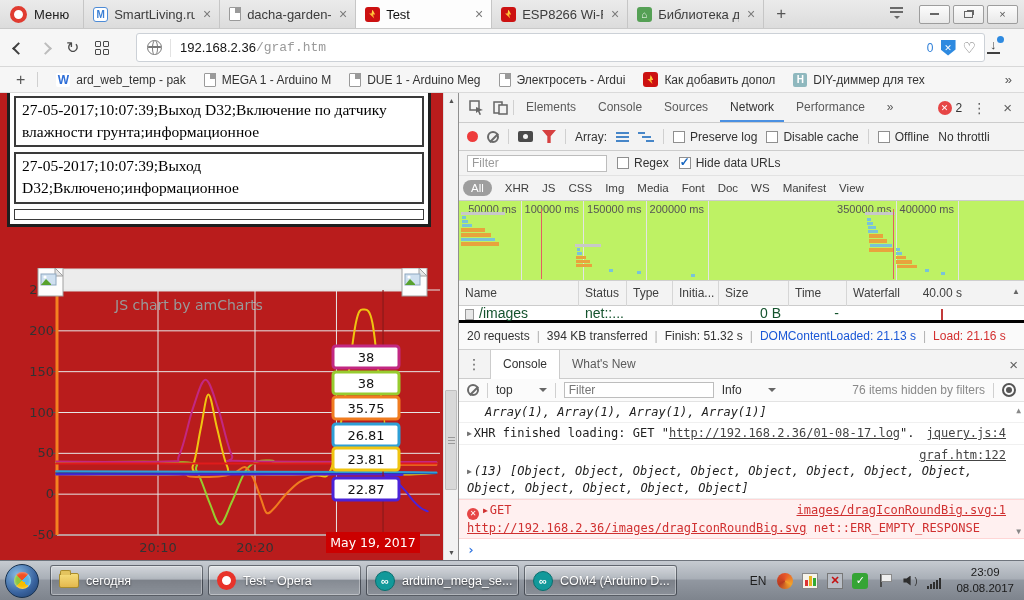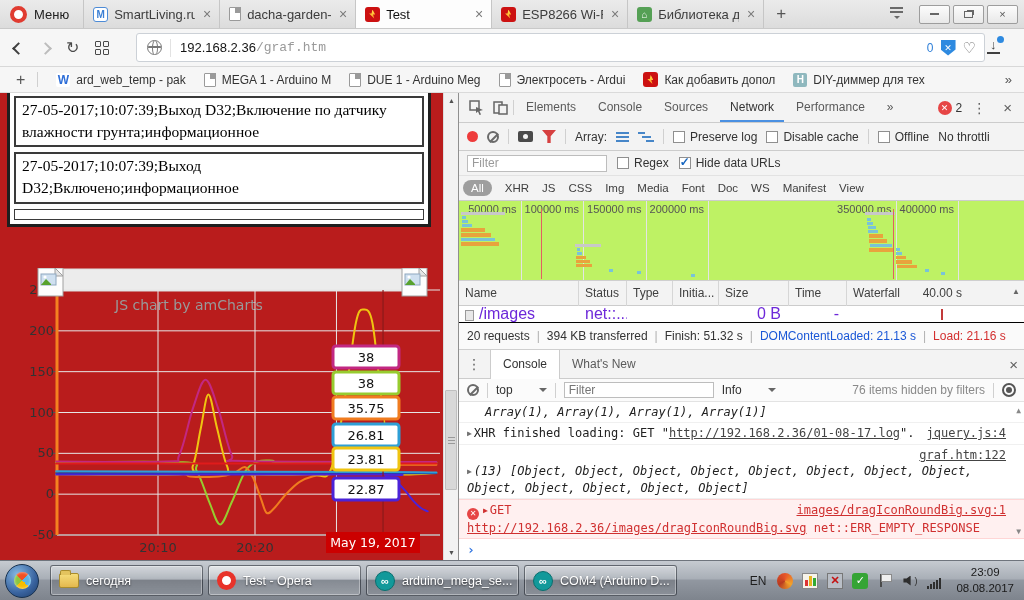--- a/index.html
+++ b/index.html
@@ -115,21 +115,21 @@
   .tl-cell { position:absolute; top:0; height:80px; border-right:1px solid #e4e4e4; }
   .tl-lab { position:absolute; top:2px; width:100%; text-align:right; padding-right:4px; font-size:11px; color:#555; }
   .wb { position:absolute; }
 
   #dt-thead { height:25px; background:#f3f3f3; border-bottom:1px solid #ccc; font-size:12px; color:#404040; position:relative; }
   .th { height:25px; line-height:24px; padding-left:6px; border-right:1px solid #d6d6d6; flex:none; }
   .c0{width:120px;} .c1{width:48px;} .c2{width:46px;} .c3{width:46px;} .c4{width:70px;} .c5{width:58px;} .c6{flex:1; border-right:none;}
   .wf-scale { position:absolute; right:62px; top:0; line-height:24px; }
   .th-arrow { position:absolute; right:4px; top:6px; font-size:8px; color:#666; }
 
-  #dt-netrow { height:17px; color:#6d28d9; font-size:16px; position:relative; border-bottom:1px solid #000000; }
+  #dt-netrow { height:17px; color:#14532d; font-size:14px; position:relative; border-bottom:3px solid #000000; }
   .td { padding-left:6px; flex:none; overflow:hidden; white-space:nowrap; }
   .td.num { text-align:right; padding-right:8px; }
   .doc-mini { display:inline-block; width:9px; height:11px; background:#e8e8e8; border:1px solid #9a9a9a; margin-right:5px; vertical-align:-2px; }
   .wf-tick { position:absolute; left:482px; top:3px; width:2px; height:11px; background:#c23a3a; }
 
   #dt-summary { height:27px; border-bottom:1px solid #cfcfcf; background:#fafafa; padding:0 8px; font-size:12px; color:#333; gap:7px; white-space:nowrap; }
   .sum-sep { color:#b0b0b0; }
   .sum-blue { color:#1a57d6; }
   .sum-red { color:#d32f2f; }
 

